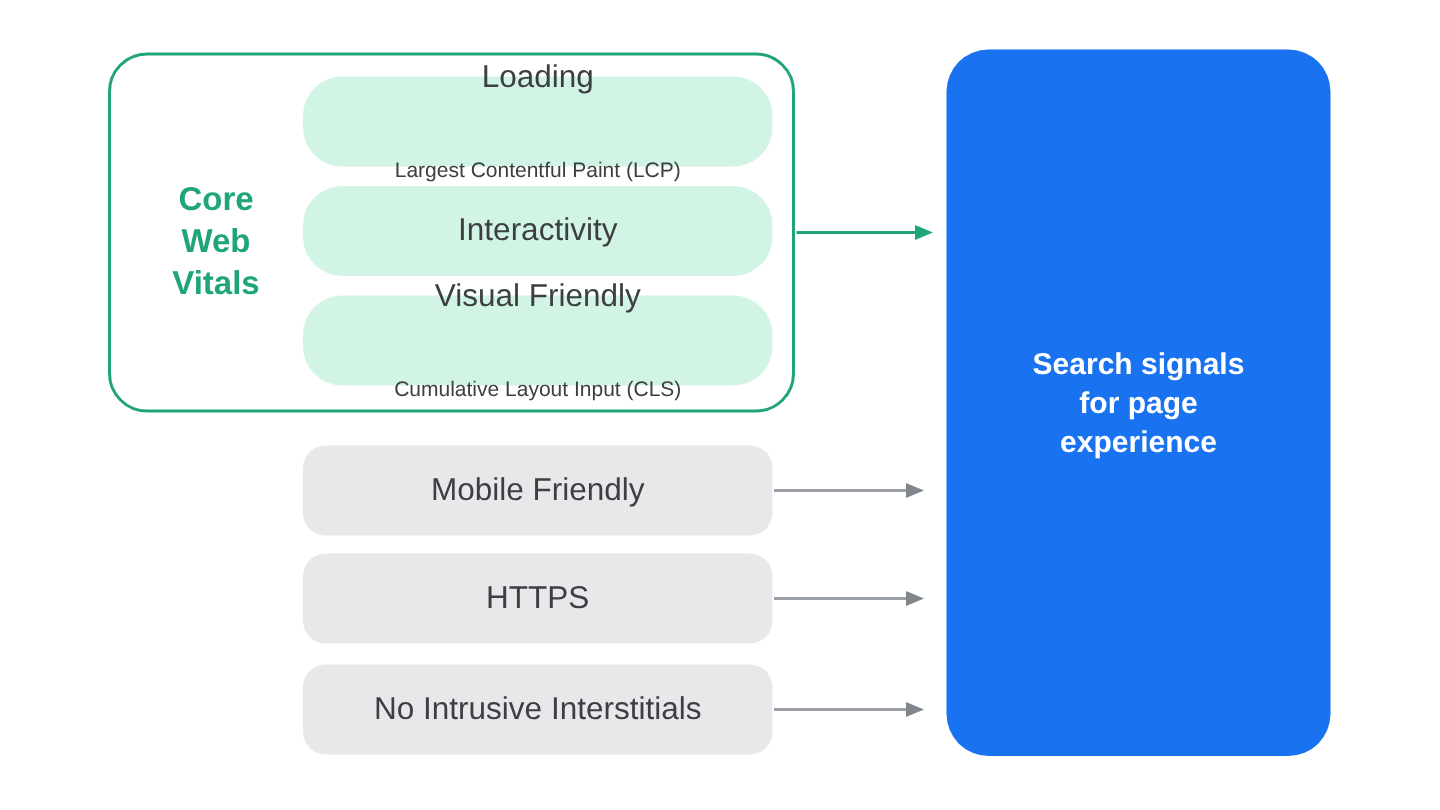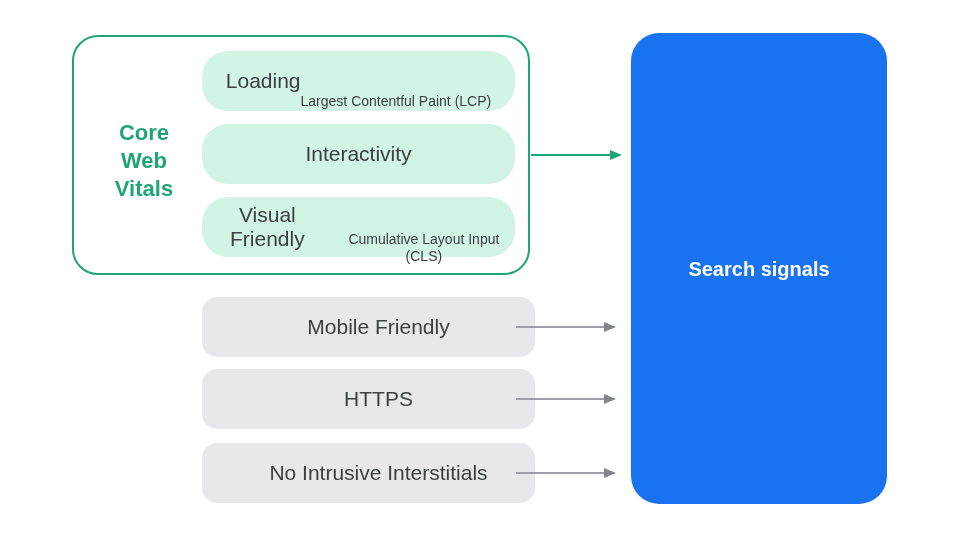--- a/index.html
+++ b/index.html
@@ -42,21 +42,21 @@
   .cwv-label span { display: block; }
 
   .vital-box {
     position: absolute;
     left: 128px;
     width: 313px;
     height: 60px;
     background: var(--green-light, #D2F4E4);
     border-radius: 26px;
     display: flex;
-    flex-direction: row;
+    flex-direction: column;
     align-items: center;
     justify-content: center;
     text-align: center;
   }
   .vital-box.pos-0 { top: 14px; }
   .vital-box.pos-1 { top: 87px; text-align: right; }
   .vital-box.pos-2 { top: 160px; }
 
   .vital-title {
     color: var(--text-dark, #3C4043);
@@ -78,21 +78,20 @@
     width: 313px;
     height: 60px;
     background: var(--gray-light, #E8E8EA);
     border-radius: 15px;
     display: flex;
     align-items: center;
     justify-content: center;
     color: var(--text-dark, #3C4043);
     font-size: 21px;
     text-align: center;
-    padding-left: 20px;
   }
   .signal-box.pos-0 { top: 297px; }
   .signal-box.pos-1 { top: 369px; }
   .signal-box.pos-2 { top: 443px; }
 
   
   .result-box {
     position: absolute;
     left: 631px;
     top: 33px;
@@ -194,16 +193,18 @@
     <div class="arrow-head"></div>
   </div>
   <div class="arrow gray pos-2">
     <div class="arrow-line"></div>
     <div class="arrow-head"></div>
   </div>
 
   <div class="result-box">
     <div class="result-label">
       <span>Search signals</span>
+      <span>for page</span>
+      <span>experience</span>
     </div>
   </div>
 
 </div>
 
 </body></html>

